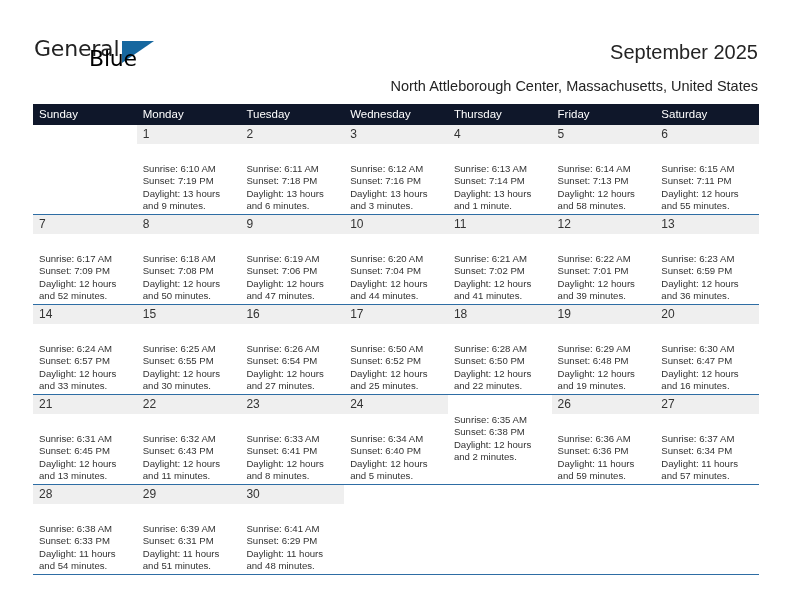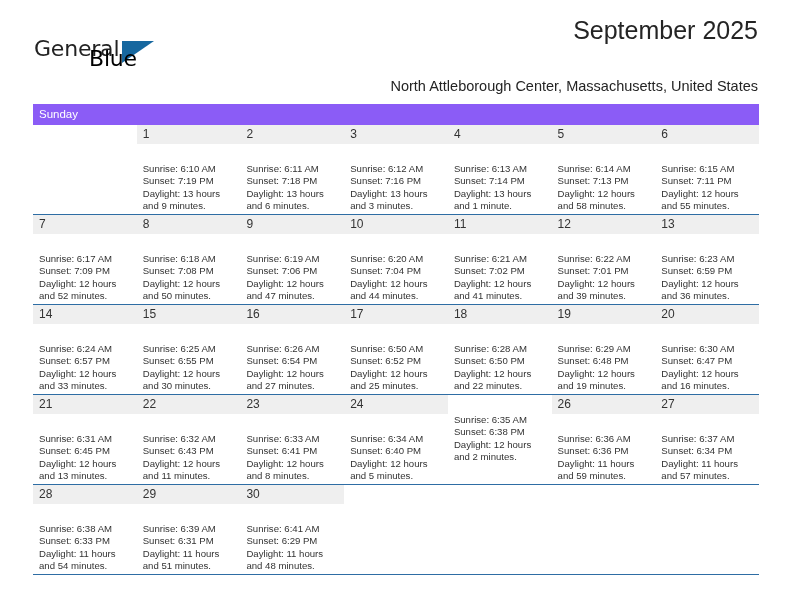--- a/index.html
+++ b/index.html
@@ -58,22 +58,22 @@
     left: 88px;
     top: 5px;
     width: 0;
     height: 0;
     border-left: 32px solid #16679f;
     border-bottom: 22px solid transparent;
   }
   .title {
     position: absolute;
     right: 34px;
-    top: 16px;
-    font-size: 25px;
+    top: 41px;
+    font-size: 20px;
     color: #242424;
     font-weight: normal;
     white-space: nowrap;
     text-align: right;
     font-family: "Liberation Sans", sans-serif;
   }
   .subtitle {
     position: absolute;
     right: 34px;
     top: 78px;
@@ -86,23 +86,22 @@
 
   
   .calendar {
     position: absolute;
     left: 33px;
     top: 104px;
     width: 726px;
   }
   .weekdays {
     display: flex;
-    background: #8b5cf6;
+    background: #0f172a;
     height: 21px;
-    flex-direction: column;
   }
   .weekday {
     flex: 1 1 0;
     color: #ffffff;
     font-size: 11.5px;
     line-height: 21px;
     padding-left: 6px;
     box-sizing: border-box;
     white-space: nowrap;
   }

